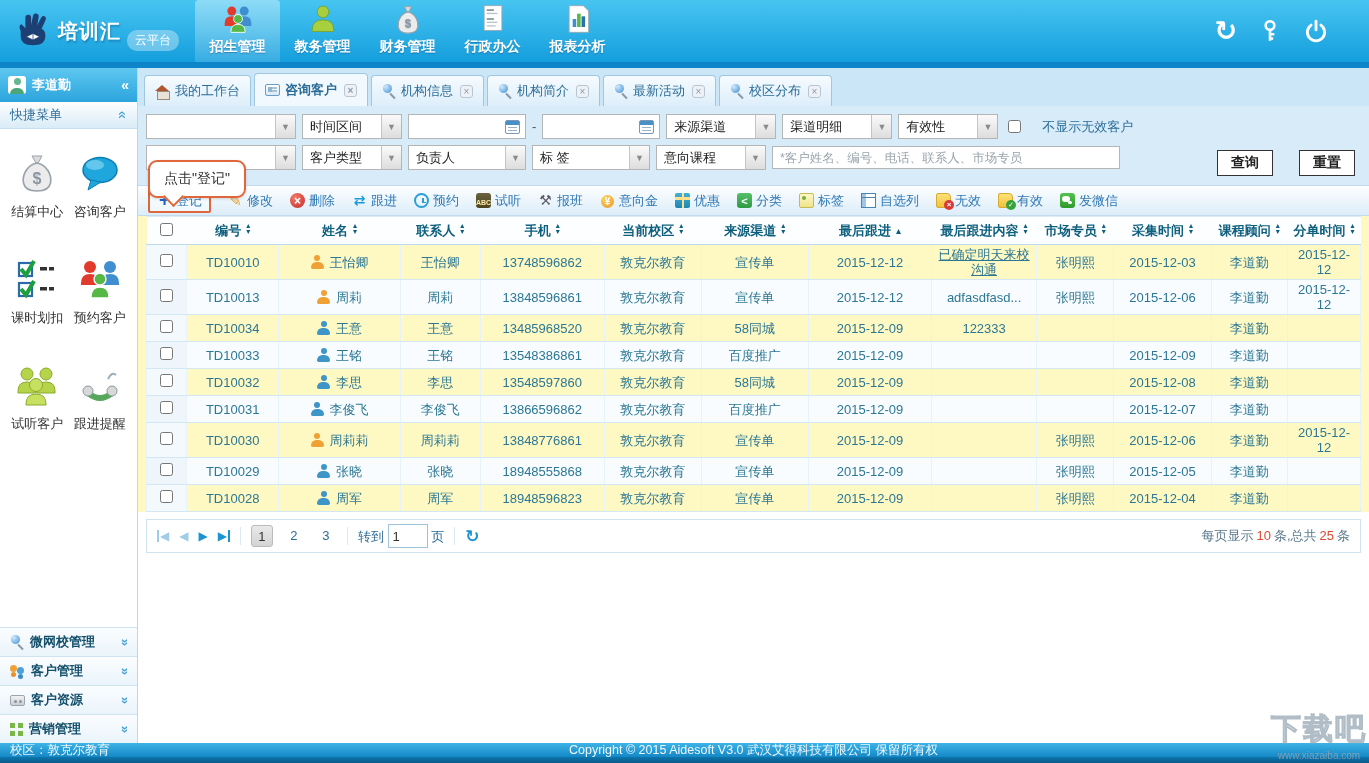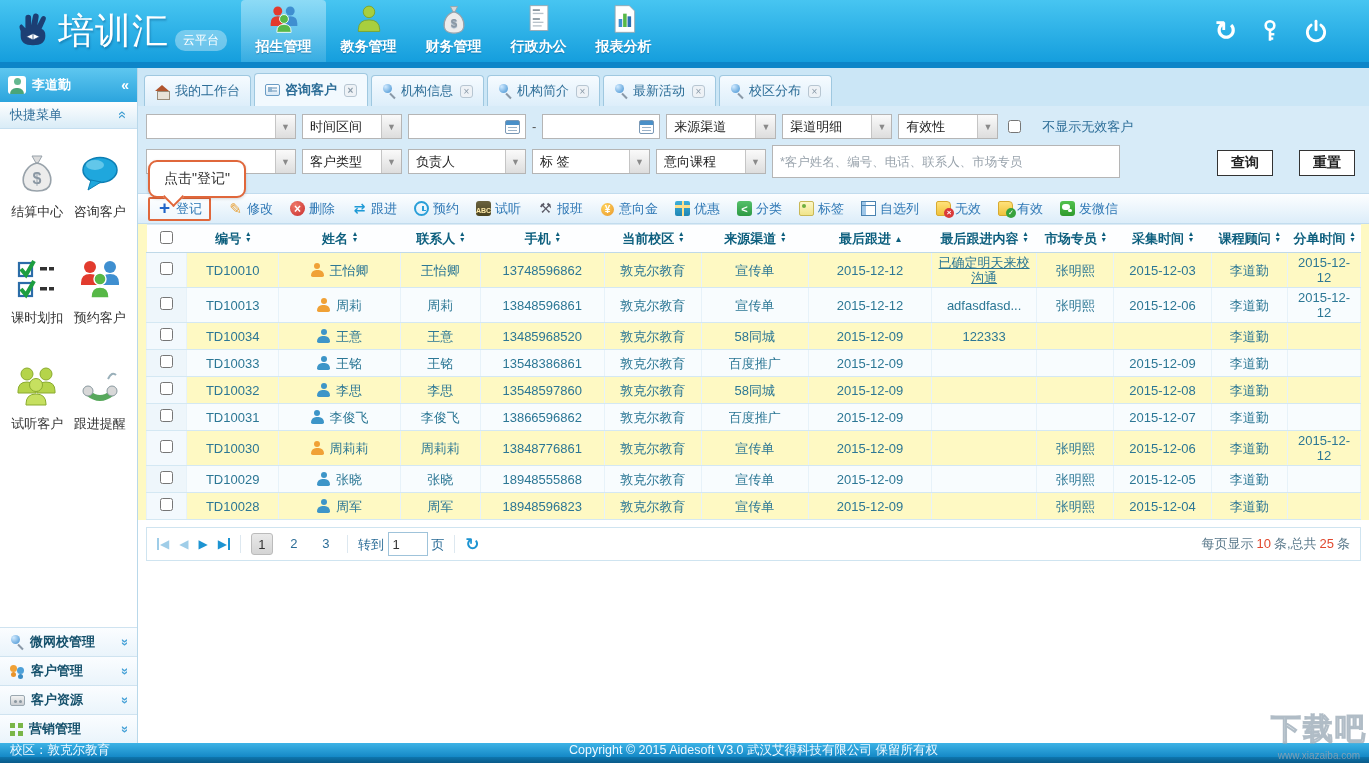--- a/index.html
+++ b/index.html
@@ -3,21 +3,21 @@
 <meta charset="utf-8">
 <style>
   *{margin:0;padding:0;box-sizing:border-box}
   html,body{width:1369px;height:763px;overflow:hidden}
   body{font-family:"Liberation Sans","DejaVu Sans",sans-serif;font-size:13px;background:#fff}
   .app{width:1369px;height:763px;display:flex;flex-direction:column;position:relative}
 
   
   .topbar{height:68px;background:linear-gradient(#47c5f1,#159edd);display:flex;align-items:center;position:relative;border-bottom:6px solid #0d85c8}
   .logo{display:flex;align-items:center;gap:6px;padding:0 14px;min-width:195px}
-  .logo-text{color:#fff;font-size:36px;font-weight:normal;text-shadow:1px 2px 2px rgba(0,60,110,.35);letter-spacing:1px}
+  .logo-text{color:#fff;font-size:20px;font-weight:bold;text-shadow:1px 2px 2px rgba(0,60,110,.35);letter-spacing:1px}
   .logo-badge{background:rgba(255,255,255,.35);color:#fff;font-size:12px;border-radius:10px;padding:2px 8px;margin-top:18px}
   .mainmenu{display:flex;height:100%}
   .mitem{width:85px;height:100%;display:flex;flex-direction:column;align-items:center;justify-content:flex-end;padding-bottom:6px;cursor:pointer;color:#fff;font-size:14px;font-weight:bold;text-shadow:0 1px 1px rgba(0,60,110,.4)}
   .mitem.active{background:linear-gradient(rgba(255,255,255,.38),rgba(255,255,255,.14));border-radius:4px 4px 0 0}
   .mitem svg{width:32px;height:32px;margin-bottom:3px}
   .topicons{margin-left:auto;display:flex;align-items:center;gap:20px;padding-right:40px}
   .topicons .tico{cursor:pointer;color:#fff;font-size:27px;font-weight:bold;line-height:26px}
   .topicons svg{width:26px;height:26px;display:block}
 
   
@@ -71,21 +71,21 @@
   .frow:last-child{margin-bottom:0}
   .select{height:25px;background:#fff;border:1px solid #b5b5b5;display:flex;align-items:center;cursor:pointer}
   .select .sel-text{flex:1;padding:0 7px;color:#222;white-space:nowrap;overflow:hidden}
   .sel-arrow{width:20px;height:100%;border-left:1px solid #c5c5c5;background:linear-gradient(#fafafa,#ddd);color:#8a8a8a;font-size:9px;display:flex;align-items:center;justify-content:center}
   .dateinput{height:25px;background:#fff;border:1px solid #b5b5b5;display:flex;align-items:center;justify-content:flex-end;padding:0 5px;cursor:text}
   .cal-ico{width:15px;height:14px;border:1px solid #7a98b5;border-radius:2px;background:linear-gradient(#4a90c8 0 4px,#fff 4px);position:relative;cursor:pointer}
   .cal-ico::before{content:"";position:absolute;left:2px;top:6px;width:9px;height:1.5px;background:#9ab2c8;box-shadow:0 3px 0 #9ab2c8}
   .dash{color:#555}
   .fcheck{display:flex;align-items:center;gap:21px;color:#2c6d97;margin-left:4px}
   .fcheck input{width:13px;height:13px;cursor:pointer}
-  .searchbox{height:33px;border:1px solid #b5b5b5;padding:0 7px;color:#333;font-size:12.5px}
+  .searchbox{height:23px;border:1px solid #b5b5b5;padding:0 7px;color:#333;font-size:12.5px}
   .searchbox::placeholder{color:#9aa4ad}
   .fbuttons{position:absolute;right:14px;top:44px;display:flex;gap:26px}
   .qbtn{width:56px;height:26px;background:#fff;border:1px solid #333;font-size:14px;font-weight:bold;color:#222;cursor:pointer}
 
   
   .w150{width:150px}.w100{width:100px}.w118{width:118px}.w110{width:110px}.w348{width:348px}
 
   
   .toolbar{height:31px;background:linear-gradient(#fdfeff,#dcedf9);border-top:1px solid #c2dcee;border-bottom:1px solid #c2dcee;display:flex;align-items:center;gap:17px;padding:0 10px}
   .titem{display:flex;align-items:center;color:#2f78b5;cursor:pointer;text-decoration:none;white-space:nowrap}

